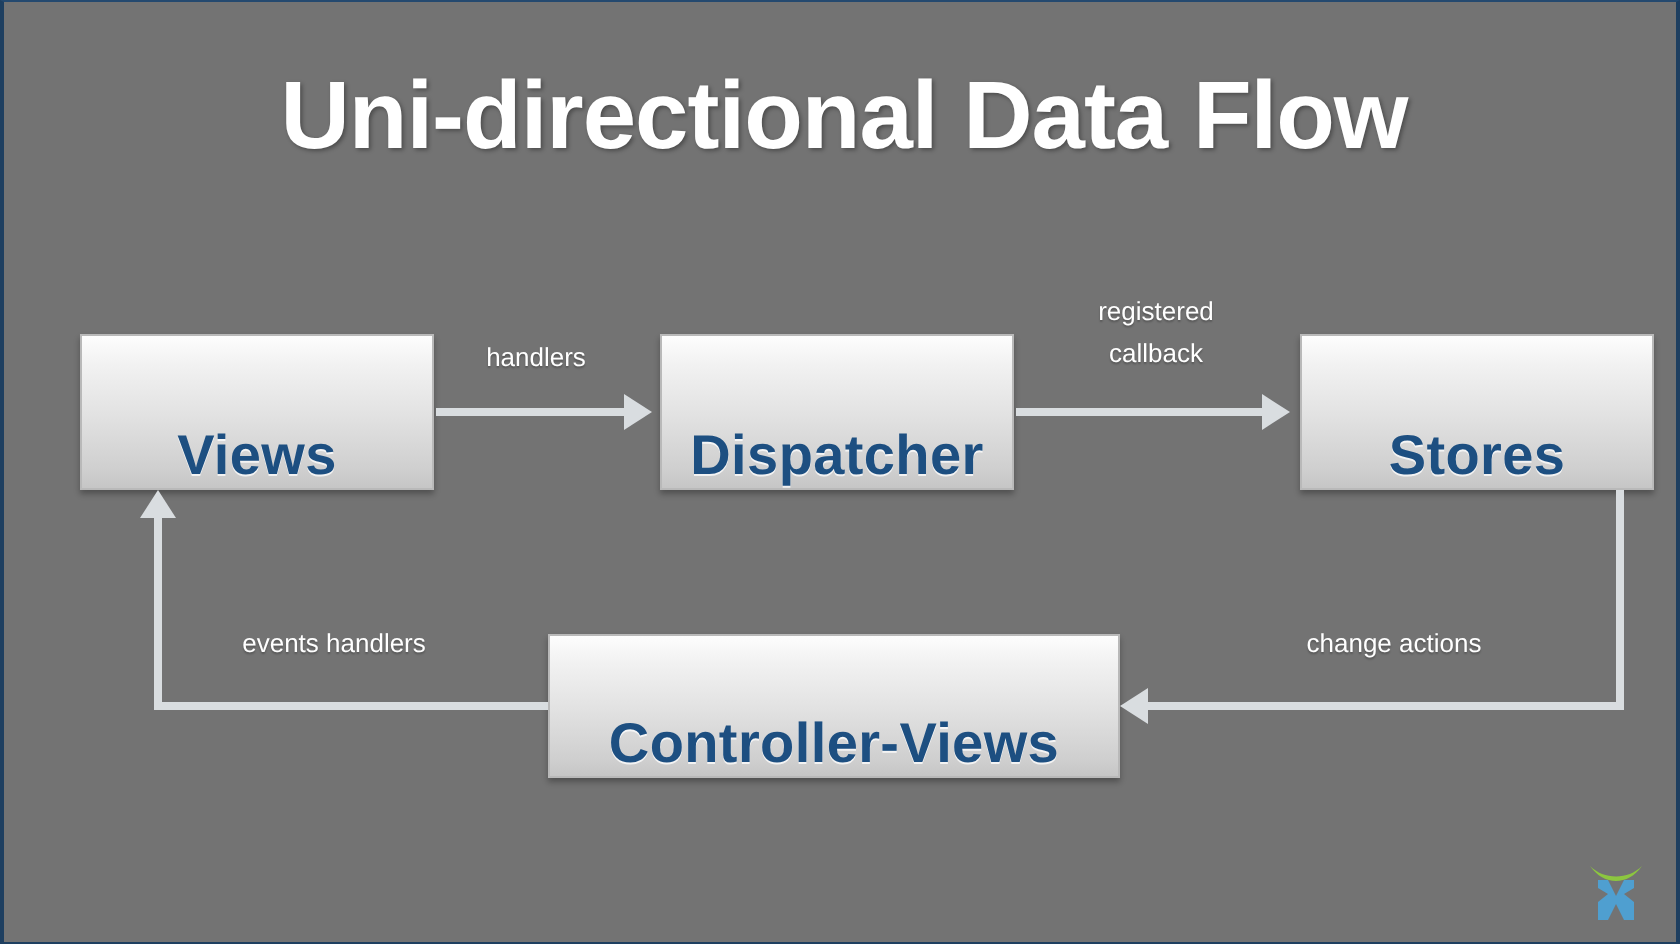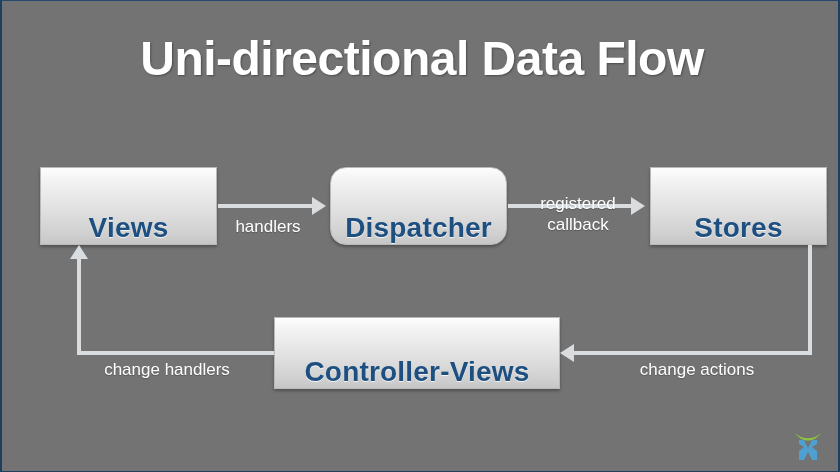--- a/index.html
+++ b/index.html
@@ -50,21 +50,21 @@
         #c6c6c6 100%);
     border: 1px solid #b9b9b9;
     box-shadow: 0 2px 3px rgba(0,0,0,0.30);
     color: #1d4f81;
     font-weight: bold;
     letter-spacing: 0.2px;
     text-shadow: 0 1px 0 rgba(255,255,255,0.75);
     box-sizing: border-box;
   }
   #node-views      { left: 38px;  top: 166px; width: 177px; height: 78px; font-size: 28px; }
-  #node-dispatcher { left: 328px; top: 166px; width: 177px; height: 78px; font-size: 28px; border-radius: 16px; }
+  #node-dispatcher { left: 328px; top: 166px; width: 177px; height: 78px; font-size: 28px; }
   #node-stores     { left: 648px; top: 166px; width: 177px; height: 78px; font-size: 28px; }
   #node-controller { left: 272px; top: 316px; width: 286px; height: 72px; font-size: 28px; }
 
   
   .arrow-line {
     position: absolute;
     background: #d9dde0;
   }
   .arrow-line.h { height: 4px; }
   .arrow-line.v { width: 4px; }
@@ -87,26 +87,25 @@
   .arrow-head.up {
     border-left: 9px solid transparent;
     border-right: 9px solid transparent;
     border-bottom: 14px solid #d9dde0;
   }
 
   
   .edge-label {
     position: absolute;
     color: #ffffff;
-    font-size: 17px;
+    font-size: 13px;
     line-height: 21px;
     text-align: center;
     white-space: pre-line;
     text-shadow: 0 1px 1px rgba(0,0,0,0.25);
-    margin-top: 48px;
   }
   #label-actions    { left: 206px; top: 167px; width: 120px; }
   #label-registered { left: 506px; top: 144px; width: 140px; }
   #label-change     { left: 600px; top: 310px; width: 190px; text-align: center; }
   #label-events     { left: 70px;  top: 310px; width: 190px; text-align: center; }
 
   
   #logo {
     position: absolute;
     left: 788px;
@@ -148,20 +147,20 @@
 callback</div>
 
   <div class="arrow-line v" style="left:806px; top:244px; height:110px;"></div>
   <div class="arrow-line h" style="left:572px; top:350px; width:238px;"></div>
   <div class="arrow-head left" style="left:558px; top:343px;"></div>
   <div class="edge-label" id="label-change">change actions</div>
 
   <div class="arrow-line h" style="left:75px; top:350px; width:197px;"></div>
   <div class="arrow-line v" style="left:75px; top:258px; height:94px;"></div>
   <div class="arrow-head up" style="left:68px; top:244px;"></div>
-  <div class="edge-label" id="label-events">change handlers</div>
+  <div class="edge-label" id="label-events">events handlers</div>
 
   <svg id="logo" viewBox="0 0 36 36">
     <path d="M5 4 C 12 14, 24 14, 31 4 C 24 11, 12 11, 5 4 Z" fill="#8cc63f"></path>
     <path d="M9 11 L14 11 L18 19 L22 11 L27 11 L27 15 L22 18 L27 22 L27 31 L22 31 L18 23 L14 31 L9 31 L9 22 L14 18 L9 15 Z" fill="#4f9fd0"></path>
   </svg>
 
 </div>
 
 </body></html>

